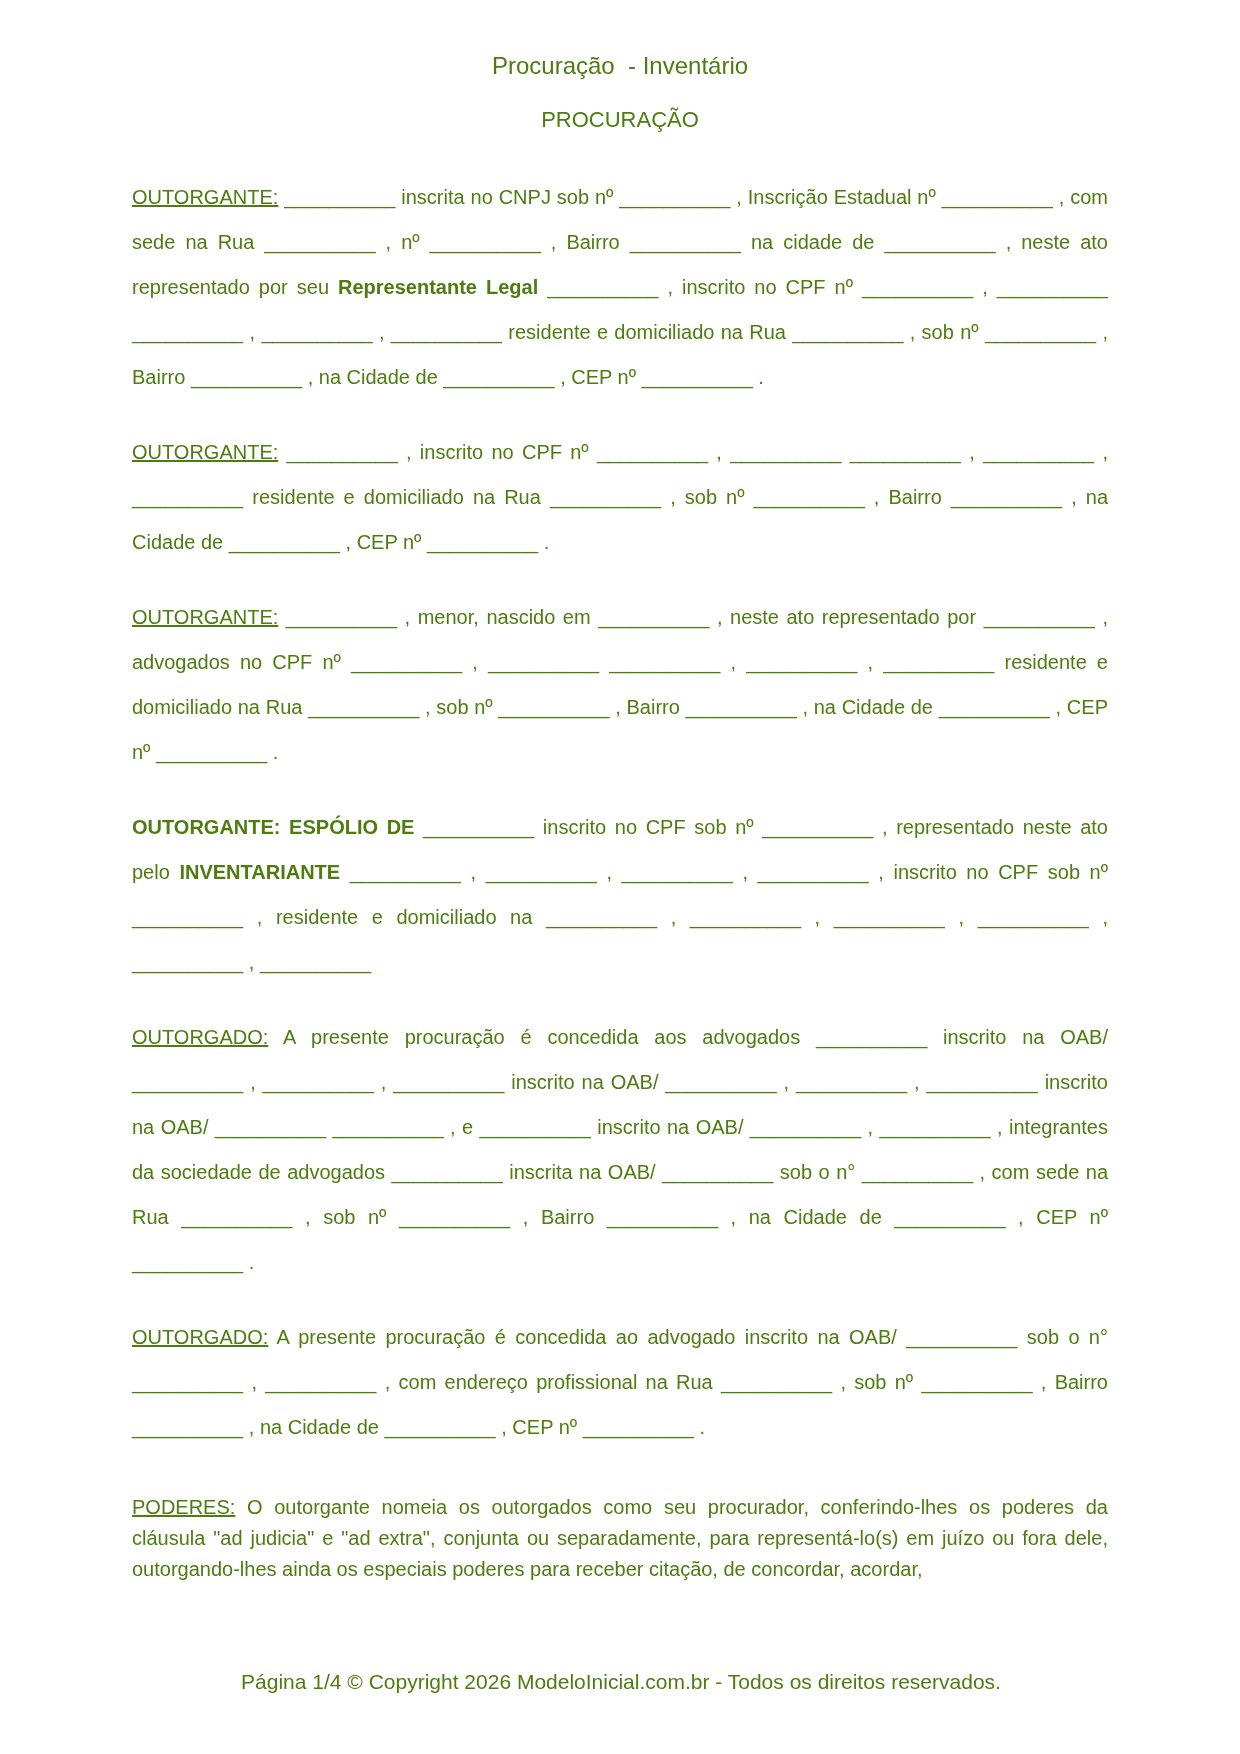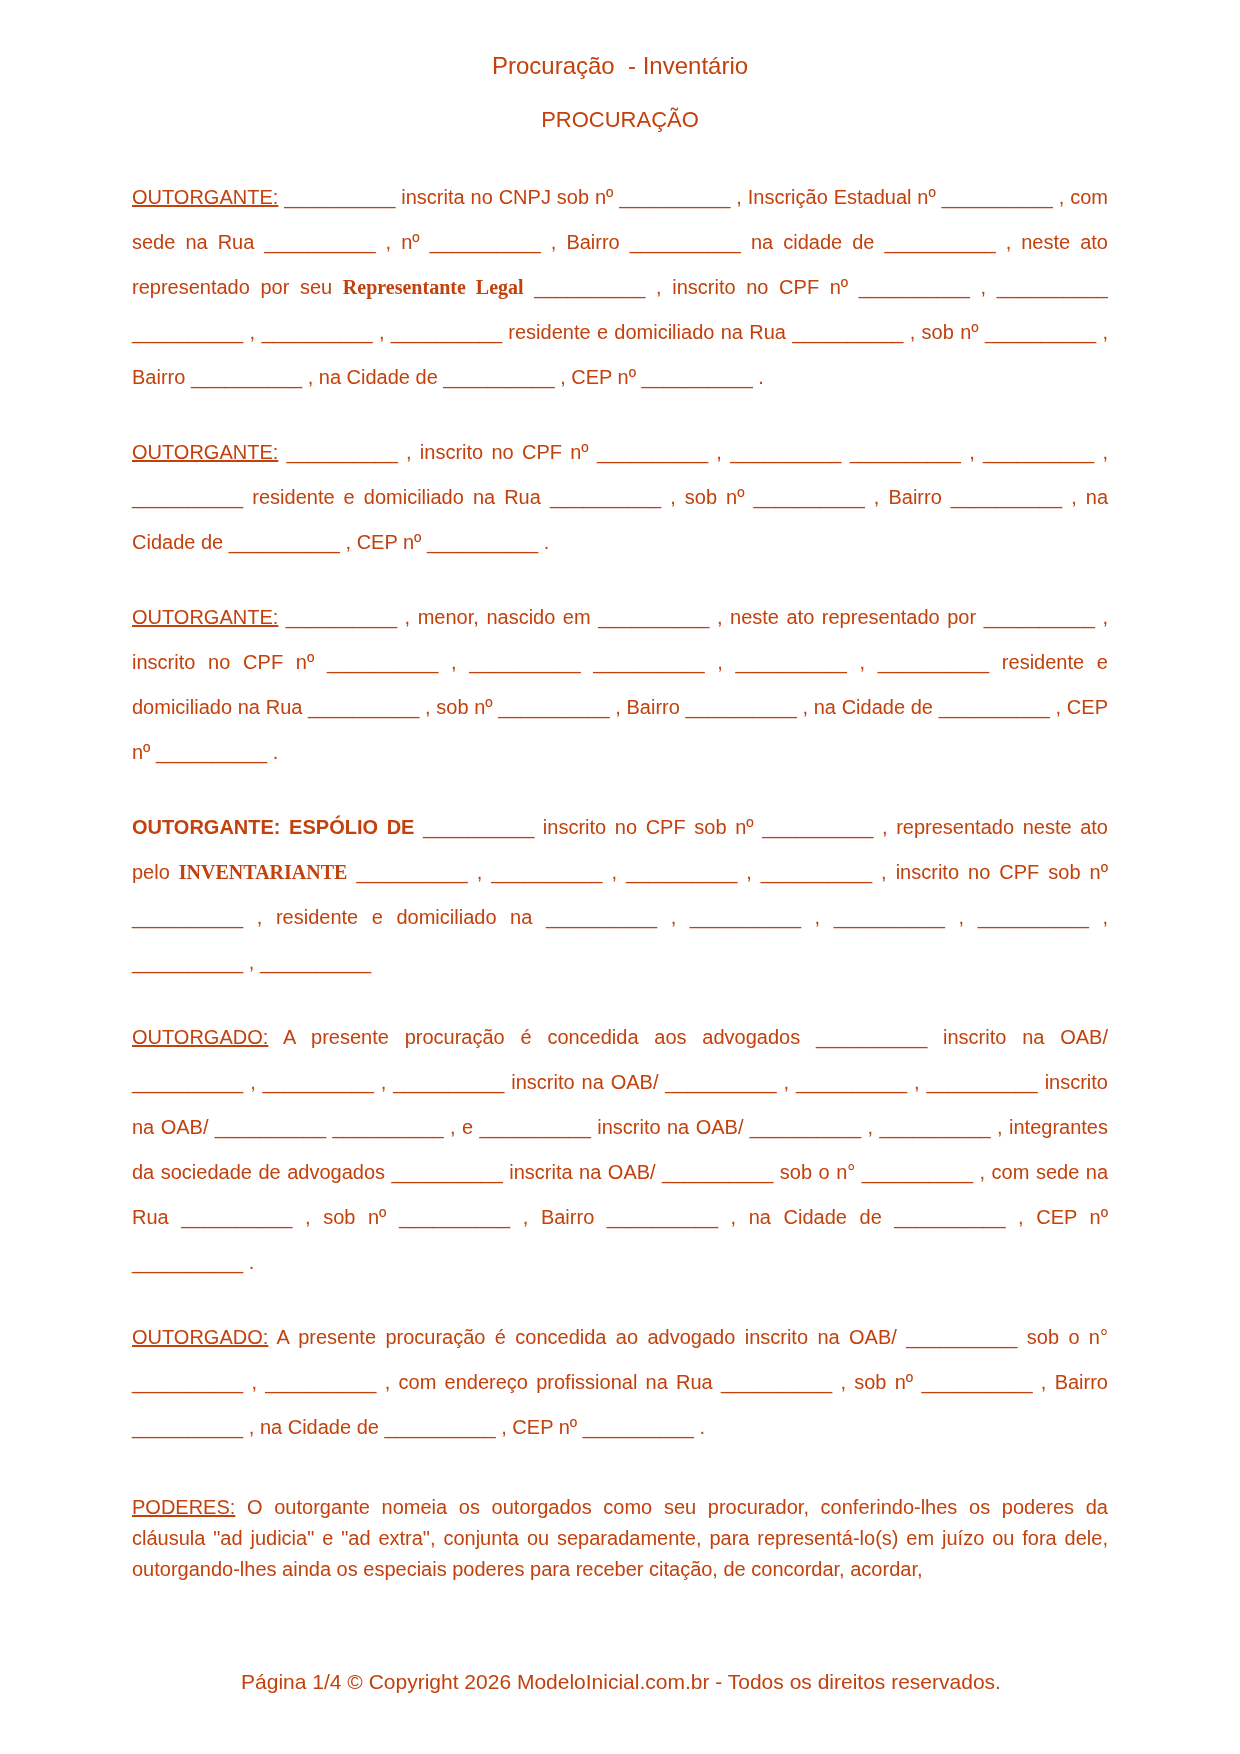--- a/index.html
+++ b/index.html
@@ -2,21 +2,21 @@
 <html lang="pt-BR"><head>
 <meta charset="utf-8">
 <style>
   html, body { margin: 0; padding: 0; background: #ffffff; }
   .page {
     position: relative;
     width: 1240px;
     height: 1754px;
     margin: 0 auto;
     background: #ffffff;
-    color: #c2410c;
+    color: #4d7c0f;
     font-family: "Liberation Sans", sans-serif;
     font-size: 20px;
     box-sizing: border-box;
     padding: 0 132px;
     overflow: hidden;
   }
   .doc-title {
     padding-top: 52px;
     text-align: center;
     font-size: 24px;
@@ -30,21 +30,21 @@
   }
   p.para {
     margin: 30px 0 0 0;
     line-height: 45px;
     text-align: justify;
   }
   p.para.first { margin-top: 42px; }
   p.para.tight { line-height: 31px; margin-top: 42px; }
   .lbl-u { font-weight: normal; text-decoration: underline; }
   .lbl { font-weight: bold; }
-  .b { font-weight: bold; font-family: Liberation Serif, serif; }
+  .b { font-weight: bold; }
   .footer {
     position: absolute;
     left: 2px;
     right: 0;
     bottom: 60px;
     text-align: center;
     font-size: 21px;
   }
 </style>
 </head>
@@ -53,21 +53,21 @@
 <div class="page">
 
   <div class="doc-title">Procuração  - Inventário</div>
 
   <div class="doc-heading">PROCURAÇÃO</div>
 
   <p class="para first"><span class="lbl-u">OUTORGANTE:</span><span> __________ inscrita no CNPJ sob nº __________ , Inscrição Estadual nº __________ , com sede na Rua __________ , nº __________ , Bairro __________ na cidade de __________ , neste ato representado por seu </span><span class="b">Representante Legal</span><span> __________ , inscrito no CPF nº __________ , __________ __________ , __________ , __________ residente e domiciliado na Rua __________ , sob nº __________ , Bairro __________ , na Cidade de __________ , CEP nº __________ .</span></p>
 
   <p class="para"><span class="lbl-u">OUTORGANTE:</span><span> __________ , inscrito no CPF nº __________ , __________ __________ , __________ , __________ residente e domiciliado na Rua __________ , sob nº __________ , Bairro __________ , na Cidade de __________ , CEP nº __________ .</span></p>
 
-  <p class="para"><span class="lbl-u">OUTORGANTE:</span><span> __________ , menor, nascido em __________ , neste ato representado por __________ , inscrito no CPF nº __________ , __________ __________ , __________ , __________ residente e domiciliado na Rua __________ , sob nº __________ , Bairro __________ , na Cidade de __________ , CEP nº __________ .</span></p>
+  <p class="para"><span class="lbl-u">OUTORGANTE:</span><span> __________ , menor, nascido em __________ , neste ato representado por __________ , advogados no CPF nº __________ , __________ __________ , __________ , __________ residente e domiciliado na Rua __________ , sob nº __________ , Bairro __________ , na Cidade de __________ , CEP nº __________ .</span></p>
 
   <p class="para"><span class="lbl">OUTORGANTE: ESPÓLIO DE</span><span> __________ inscrito no CPF sob nº __________ , representado neste ato pelo </span><span class="b">INVENTARIANTE</span><span> __________ , __________ , __________ , __________ , inscrito no CPF sob nº __________ , residente e domiciliado na __________ , __________ , __________ , __________ , __________ , __________</span></p>
 
   <p class="para"><span class="lbl-u">OUTORGADO:</span><span> A presente procuração é concedida aos advogados __________ inscrito na OAB/ __________ , __________ , __________ inscrito na OAB/ __________ , __________ , __________ inscrito na OAB/ __________ __________ , e __________ inscrito na OAB/ __________ , __________ , integrantes da sociedade de advogados __________ inscrita na OAB/ __________ sob o n° __________ , com sede na Rua __________ , sob nº __________ , Bairro __________ , na Cidade de __________ , CEP nº __________ .</span></p>
 
   <p class="para"><span class="lbl-u">OUTORGADO:</span><span> A presente procuração é concedida ao advogado inscrito na OAB/ __________ sob o n° __________ , __________ , com endereço profissional na Rua __________ , sob nº __________ , Bairro __________ , na Cidade de __________ , CEP nº __________ .</span></p>
 
   <p class="para tight"><span class="lbl-u">PODERES:</span><span> O outorgante nomeia os outorgados como seu procurador, conferindo-lhes os poderes da cláusula "ad judicia" e "ad extra", conjunta ou separadamente, para representá-lo(s) em juízo ou fora dele, outorgando-lhes ainda os especiais poderes para receber citação, de concordar, acordar,</span></p>
 
   <div class="footer">Página 1/4 © Copyright 2026 ModeloInicial.com.br - Todos os direitos reservados.</div>

